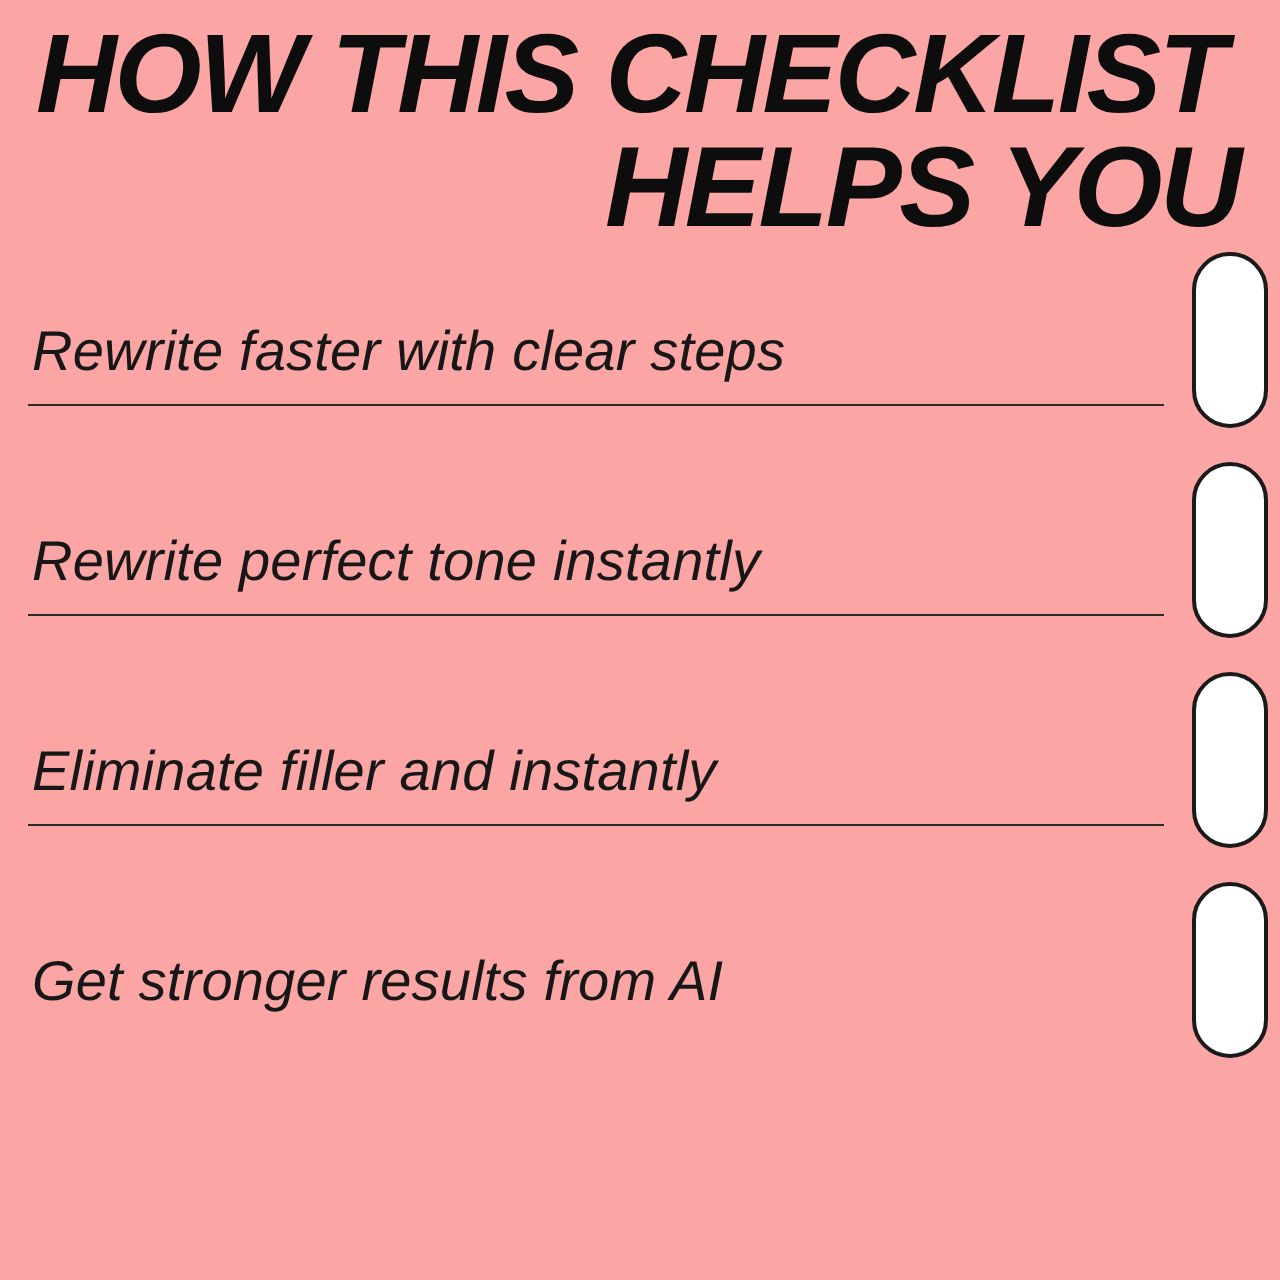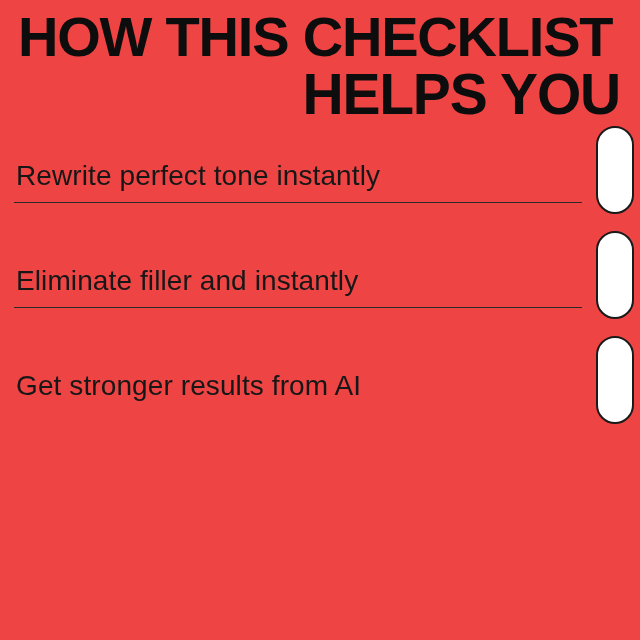--- a/index.html
+++ b/index.html
@@ -12,21 +12,22 @@
     height: 640px;
     overflow: hidden;
     font-family: "Liberation Sans", sans-serif;
     color: #111111;
   }
   .page {
     position: relative;
     width: 640px;
     height: 640px;
     box-sizing: border-box;
-    background: #ef4444;
+    background: #fca5a5;
+    font-style: italic;
   }
 
   
   .title-block {
     padding: 8px 18px 0 18px;
     text-align: right;
   }
   .title-line {
     font-family: "Liberation Sans", sans-serif;
     font-weight: bold;
@@ -93,20 +94,25 @@
 
 <div class="page">
 
   <div class="title-block">
     <div class="title-line first">HOW THIS CHECKLIST</div>
     <div class="title-line second">HELPS YOU</div>
   </div>
 
   <div class="list">
 
+    <div class="row">
+      <div class="row-text">Rewrite faster with clear steps</div>
+      <div class="rule"></div>
+      <div class="checkbox"></div>
+    </div>
 
 
     <div class="row">
       <div class="row-text">Rewrite perfect tone instantly</div>
       <div class="rule"></div>
       <div class="checkbox"></div>
     </div>
 
     <div class="row">
       <div class="row-text">Eliminate filler and instantly</div>

